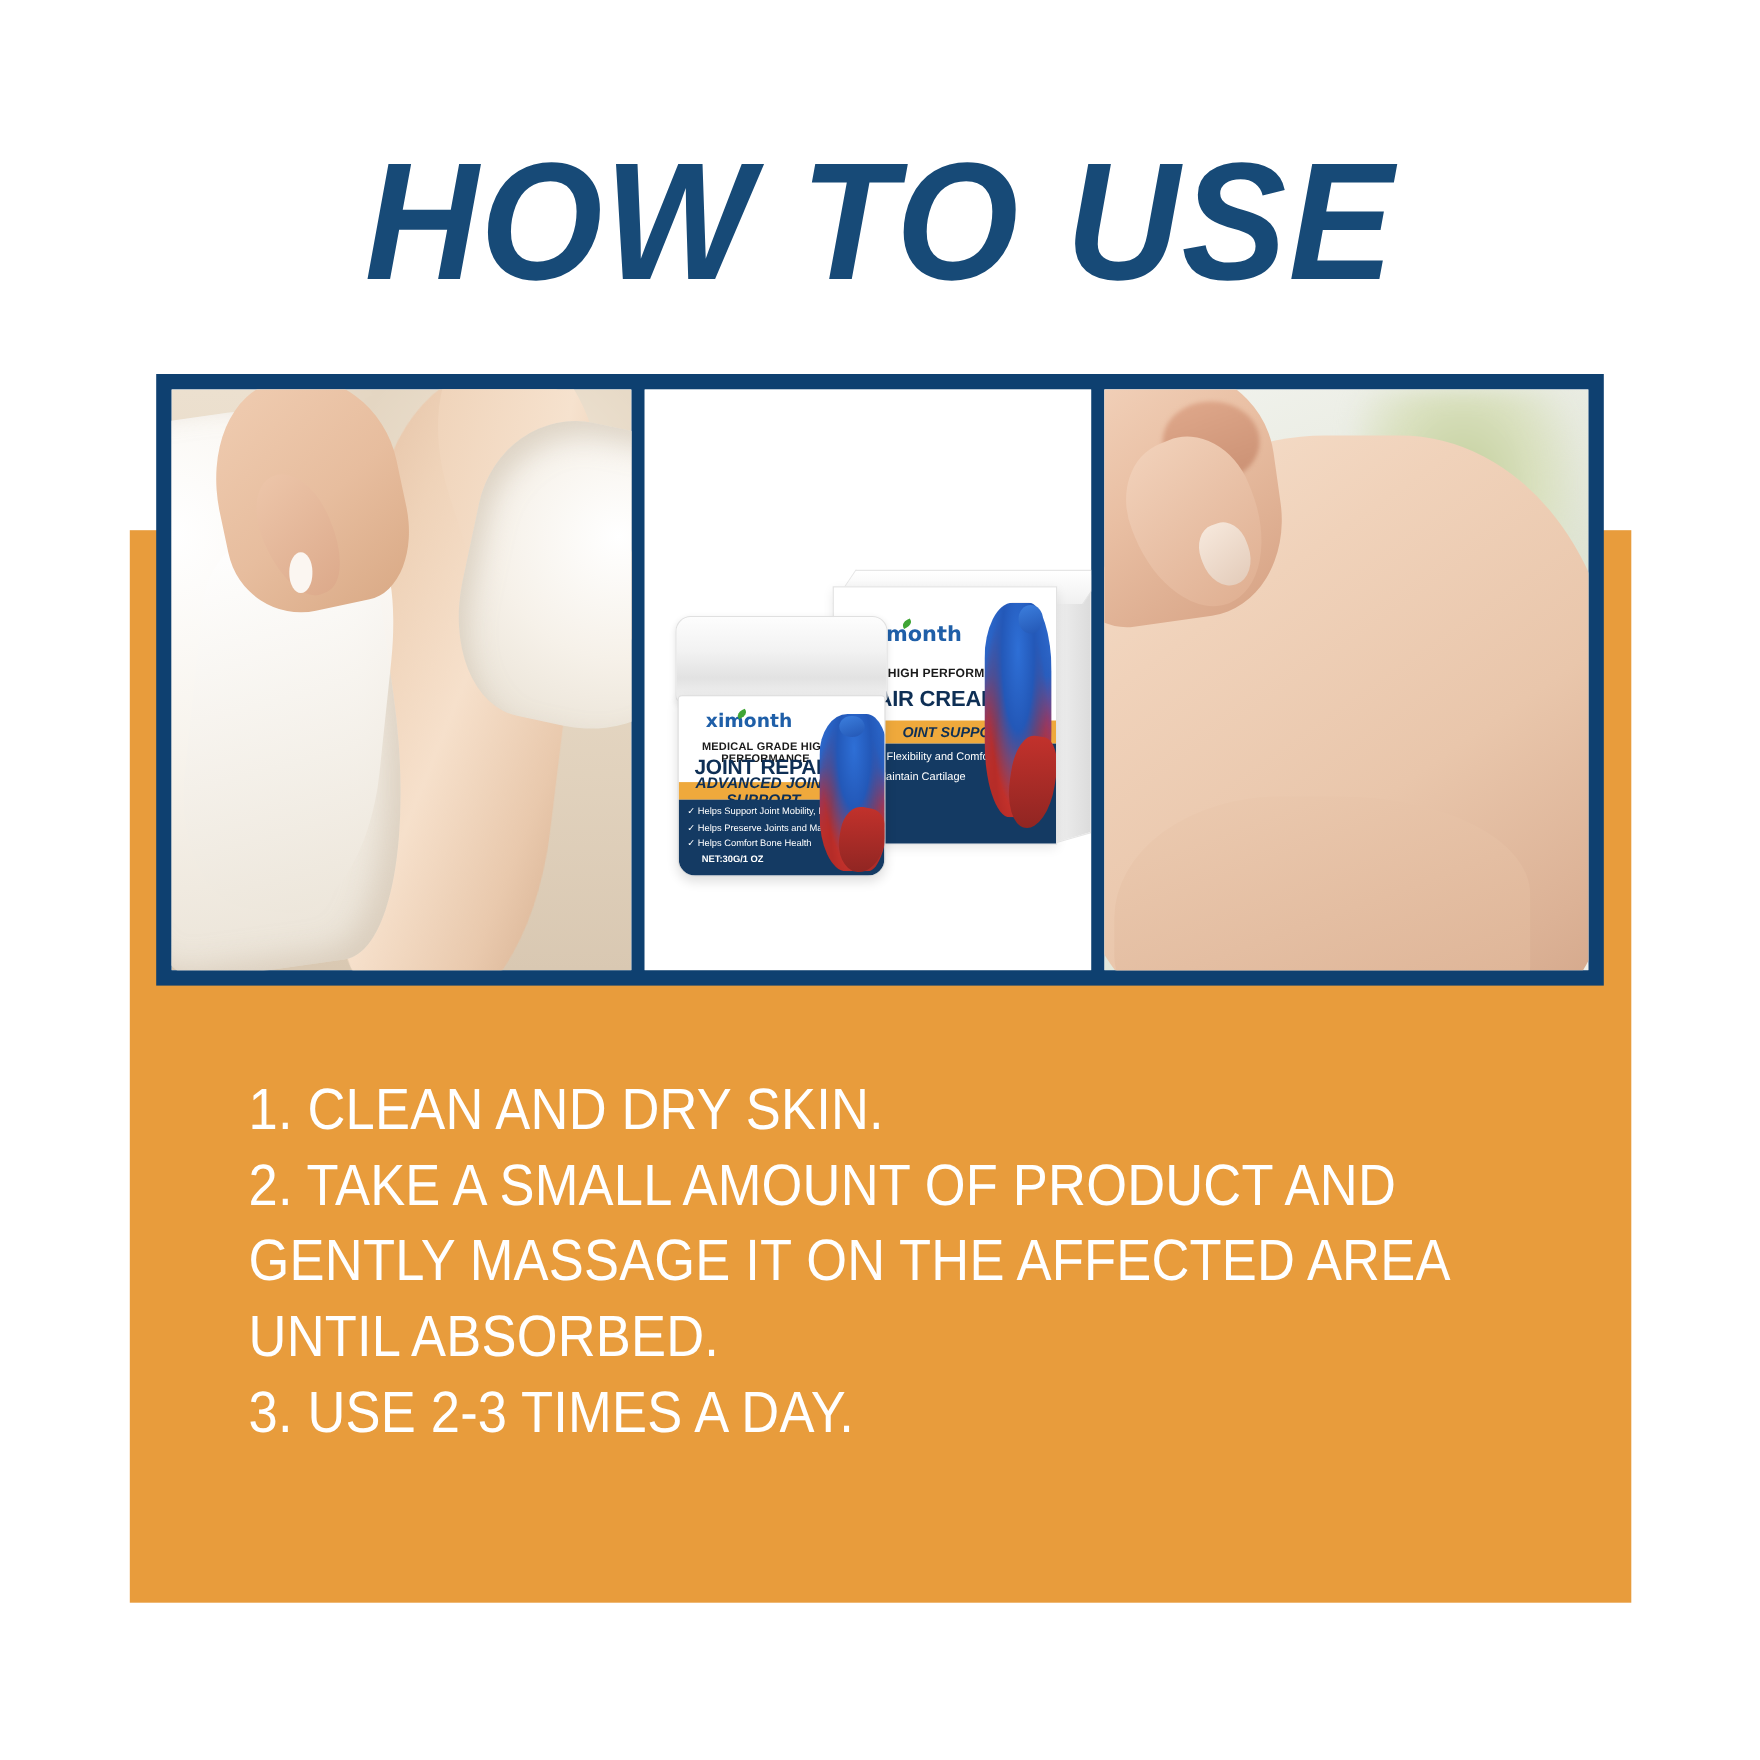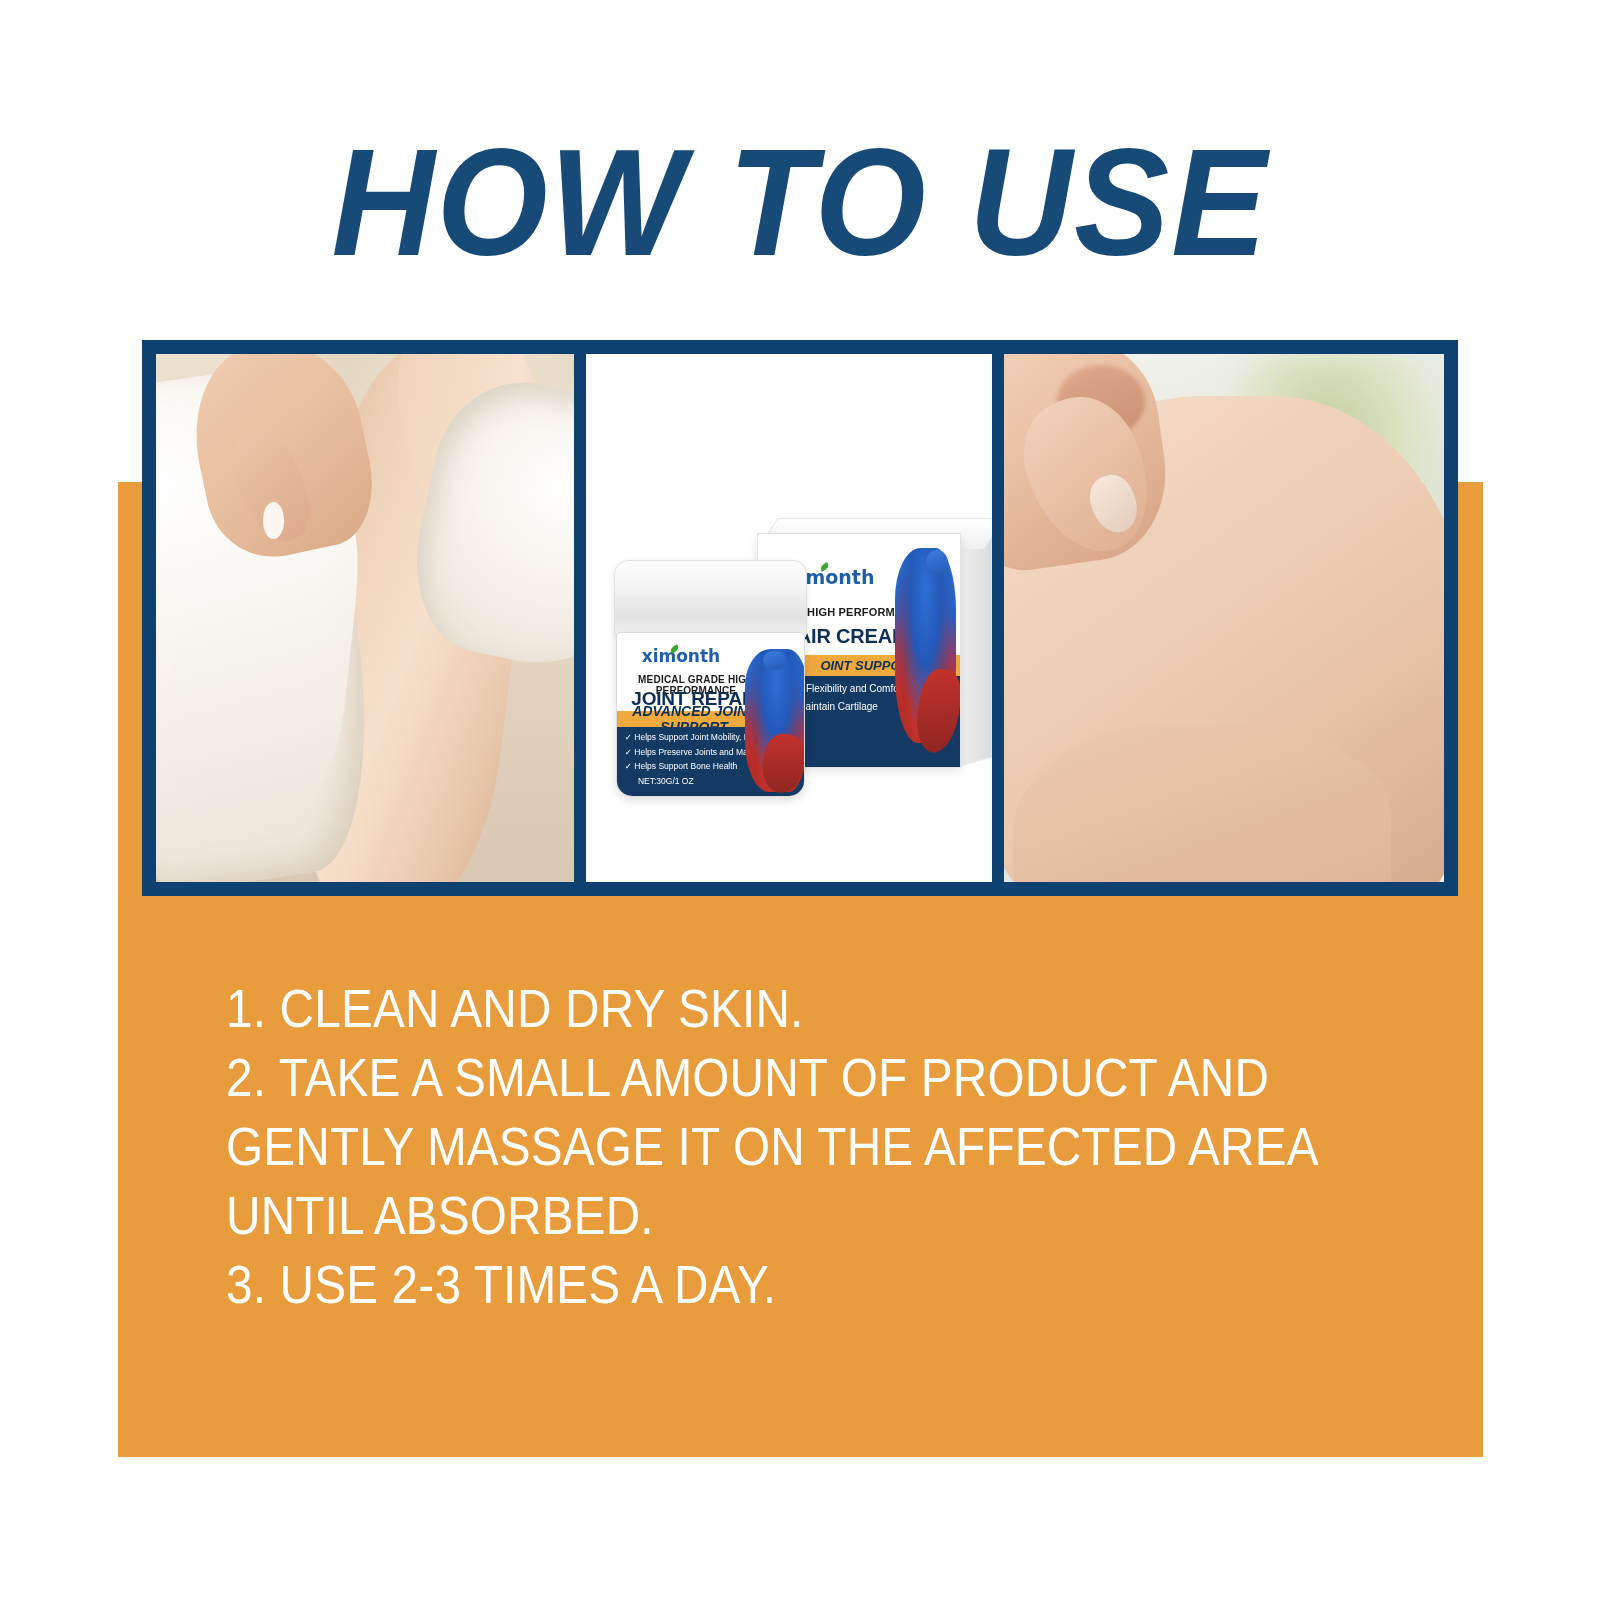--- a/index.html
+++ b/index.html
@@ -387,23 +387,23 @@
             <div class="lbl-bullet" style="top:61%;font-size:8.5px;">
               <span>✓</span>
               <span>Helps Support Joint Mobility, Flexibility and Comfort</span>
             </div>
             <div class="lbl-bullet" style="top:70%;font-size:8.5px;">
               <span>✓</span>
               <span>Helps Preserve Joints and Maintain Cartilage</span>
             </div>
             <div class="lbl-bullet" style="top:79%;font-size:8.5px;">
               <span>✓</span>
-              <span>Helps Support Bone Health</span>
+              <span>Helps Comfort Bone Health</span>
             </div>
-            <div class="lbl-net" style="top:88%;font-size:8.5px;">NET:30G/1 OZ</div>
+            <div class="lbl-net" style="top:88%;font-size:8.5px;font-weight:bold;">NET:30G/1 OZ</div>
 
             <div class="runner" style="right:-2%;top:10%;width:34%;height:88%;border-radius:40% 32% 30% 38%/ 26% 30% 42% 36%;"></div>
             <div class="runner-head" style="right:10%;top:11%;width:12%;height:12%;"></div>
             <div class="runner-leg" style="right:0%;top:62%;width:22%;height:36%;transform:rotate(10deg);"></div>
           </div>
         </div>
       </div>
 
     </div>
   </div>

